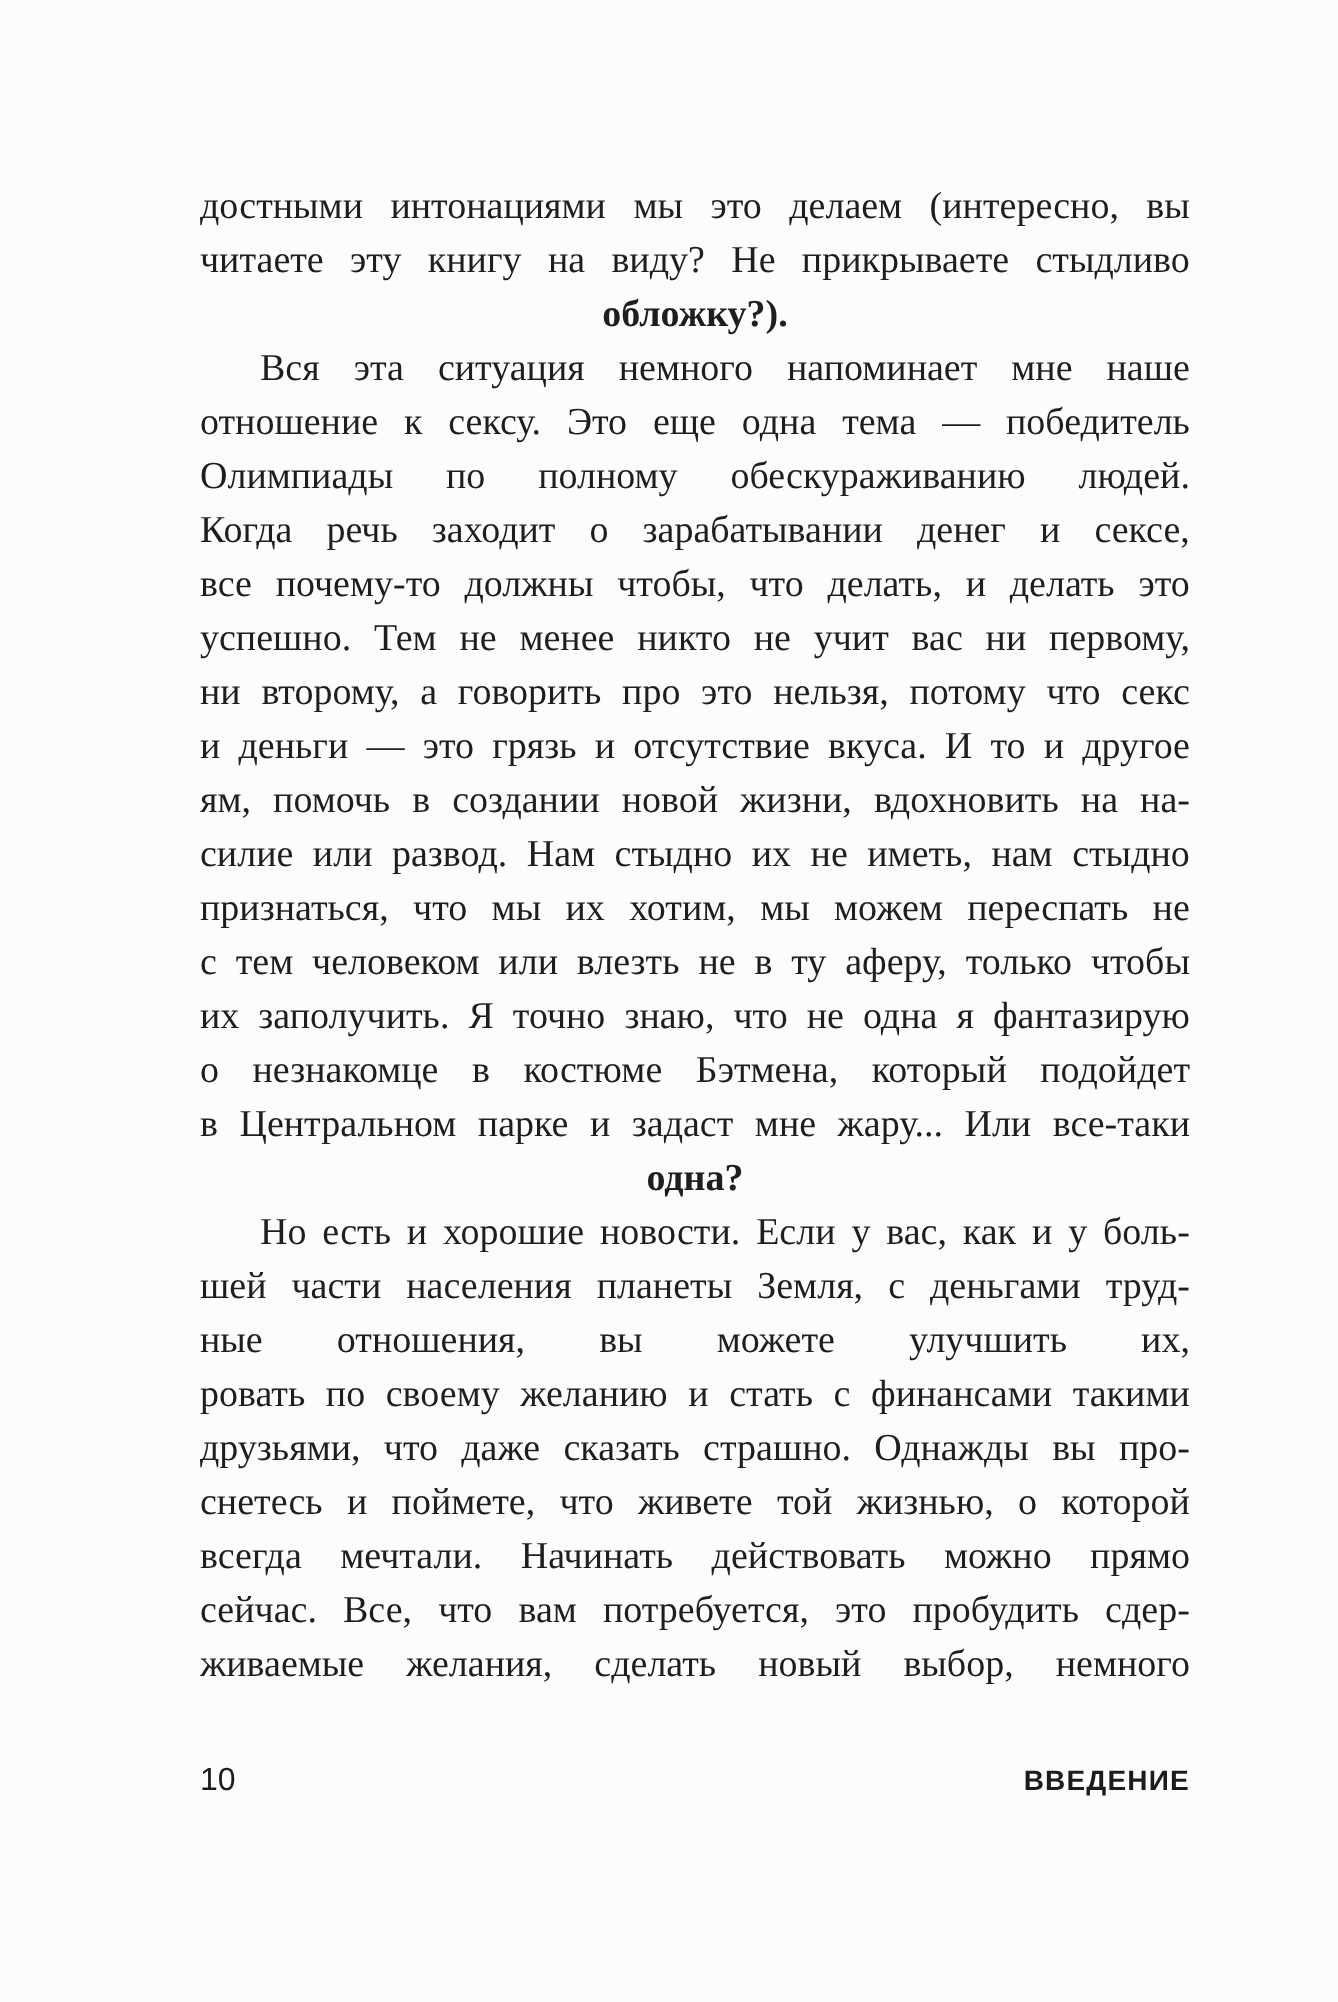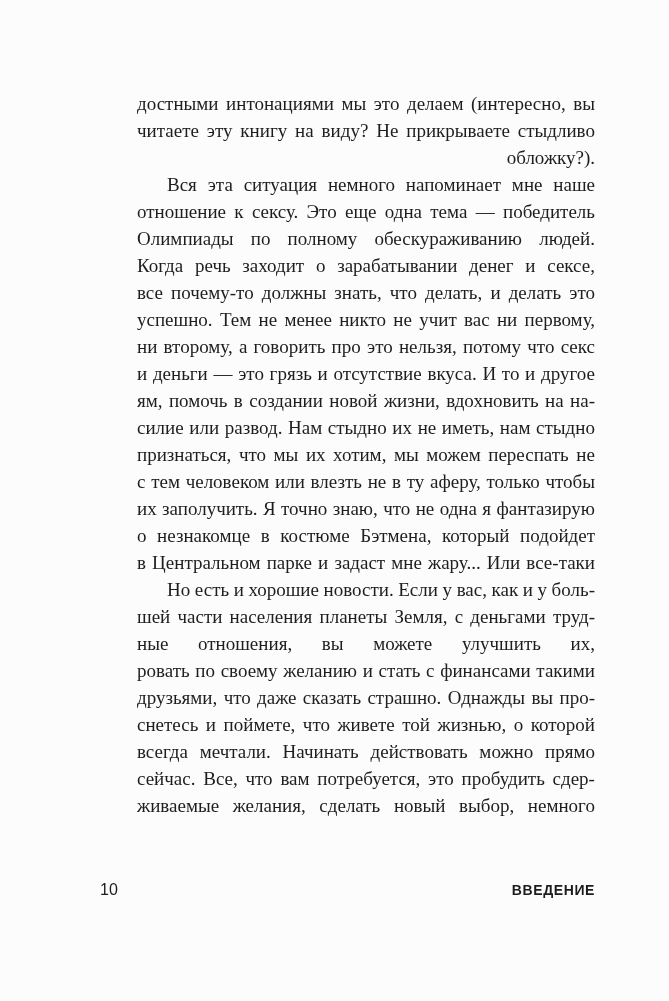--- a/index.html
+++ b/index.html
@@ -26,30 +26,30 @@
   }
 
   
   .line {
     display: flex;
     justify-content: space-between;
     height: 27px;
     line-height: 27px;
     font-size: 19px;
     white-space: pre;
-    margin-left: 37px;
   }
 
   .line span { display: inline-block; }
 
   
   .line.last {
     display: block;
-    text-align: right;
+    text-align: center;
     white-space: normal;
+    font-weight: bold;
   }
 
   
   .line.indent { padding-left: 30px; align-items: flex-end; }
 
   .footer {
     position: absolute;
     left: 100px;
     top: 880px;
     width: 495px;
@@ -79,31 +79,32 @@
 <div class="page">
 
   <div class="text-block">
       <div class="line"><span>достными</span><span>интонациями</span><span>мы</span><span>это</span><span>делаем</span><span>(интересно,</span><span>вы</span></div>
       <div class="line"><span>читаете</span><span>эту</span><span>книгу</span><span>на</span><span>виду?</span><span>Не</span><span>прикрываете</span><span>стыдливо</span></div>
       <div class="line last">обложку?).</div>
       <div class="line indent"><span>Вся</span><span>эта</span><span>ситуация</span><span>немного</span><span>напоминает</span><span>мне</span><span>наше</span></div>
       <div class="line"><span>отношение</span><span>к</span><span>сексу.</span><span>Это</span><span>еще</span><span>одна</span><span>тема</span><span>—</span><span>победитель</span></div>
       <div class="line"><span>Олимпиады</span><span>по</span><span>полному</span><span>обескураживанию</span><span>людей.</span></div>
       <div class="line"><span>Когда</span><span>речь</span><span>заходит</span><span>о</span><span>зарабатывании</span><span>денег</span><span>и</span><span>сексе,</span></div>
-      <div class="line"><span>все</span><span>почему-то</span><span>должны</span><span>знать,</span><span>что</span><span>делать,</span><span>и</span><span>делать</span><span>это</span></div>
+      <div class="line"><span>все</span><span>почему-то</span><span>должны</span><span>чтобы,</span><span>что</span><span>делать,</span><span>и</span><span>делать</span><span>это</span></div>
       <div class="line"><span>успешно.</span><span>Тем</span><span>не</span><span>менее</span><span>никто</span><span>не</span><span>учит</span><span>вас</span><span>ни</span><span>первому,</span></div>
       <div class="line"><span>ни</span><span>второму,</span><span>а</span><span>говорить</span><span>про</span><span>это</span><span>нельзя,</span><span>потому</span><span>что</span><span>секс</span></div>
       <div class="line"><span>и</span><span>деньги</span><span>—</span><span>это</span><span>грязь</span><span>и</span><span>отсутствие</span><span>вкуса.</span><span>И</span><span>то</span><span>и</span><span>другое</span></div>
       <div class="line"><span>ям,</span><span>помочь</span><span>в</span><span>создании</span><span>новой</span><span>жизни,</span><span>вдохновить</span><span>на</span><span>на-</span></div>
       <div class="line"><span>силие</span><span>или</span><span>развод.</span><span>Нам</span><span>стыдно</span><span>их</span><span>не</span><span>иметь,</span><span>нам</span><span>стыдно</span></div>
       <div class="line"><span>признаться,</span><span>что</span><span>мы</span><span>их</span><span>хотим,</span><span>мы</span><span>можем</span><span>переспать</span><span>не</span></div>
       <div class="line"><span>с</span><span>тем</span><span>человеком</span><span>или</span><span>влезть</span><span>не</span><span>в</span><span>ту</span><span>аферу,</span><span>только</span><span>чтобы</span></div>
       <div class="line"><span>их</span><span>заполучить.</span><span>Я</span><span>точно</span><span>знаю,</span><span>что</span><span>не</span><span>одна</span><span>я</span><span>фантазирую</span></div>
       <div class="line"><span>о</span><span>незнакомце</span><span>в</span><span>костюме</span><span>Бэтмена,</span><span>который</span><span>подойдет</span></div>
       <div class="line"><span>в</span><span>Центральном</span><span>парке</span><span>и</span><span>задаст</span><span>мне</span><span>жару...</span><span>Или</span><span>все-таки</span></div>
+      <div class="line last">одна?</div>
       <div class="line indent"><span>Но</span><span>есть</span><span>и</span><span>хорошие</span><span>новости.</span><span>Если</span><span>у</span><span>вас,</span><span>как</span><span>и</span><span>у</span><span>боль-</span></div>
       <div class="line"><span>шей</span><span>части</span><span>населения</span><span>планеты</span><span>Земля,</span><span>с</span><span>деньгами</span><span>труд-</span></div>
       <div class="line"><span>ные</span><span>отношения,</span><span>вы</span><span>можете</span><span>улучшить</span><span>их,</span></div>
       <div class="line"><span>ровать</span><span>по</span><span>своему</span><span>желанию</span><span>и</span><span>стать</span><span>с</span><span>финансами</span><span>такими</span></div>
       <div class="line"><span>друзьями,</span><span>что</span><span>даже</span><span>сказать</span><span>страшно.</span><span>Однажды</span><span>вы</span><span>про-</span></div>
       <div class="line"><span>снетесь</span><span>и</span><span>поймете,</span><span>что</span><span>живете</span><span>той</span><span>жизнью,</span><span>о</span><span>которой</span></div>
       <div class="line"><span>всегда</span><span>мечтали.</span><span>Начинать</span><span>действовать</span><span>можно</span><span>прямо</span></div>
       <div class="line"><span>сейчас.</span><span>Все,</span><span>что</span><span>вам</span><span>потребуется,</span><span>это</span><span>пробудить</span><span>сдер-</span></div>
       <div class="line"><span>живаемые</span><span>желания,</span><span>сделать</span><span>новый</span><span>выбор,</span><span>немного</span></div>
     </div>

